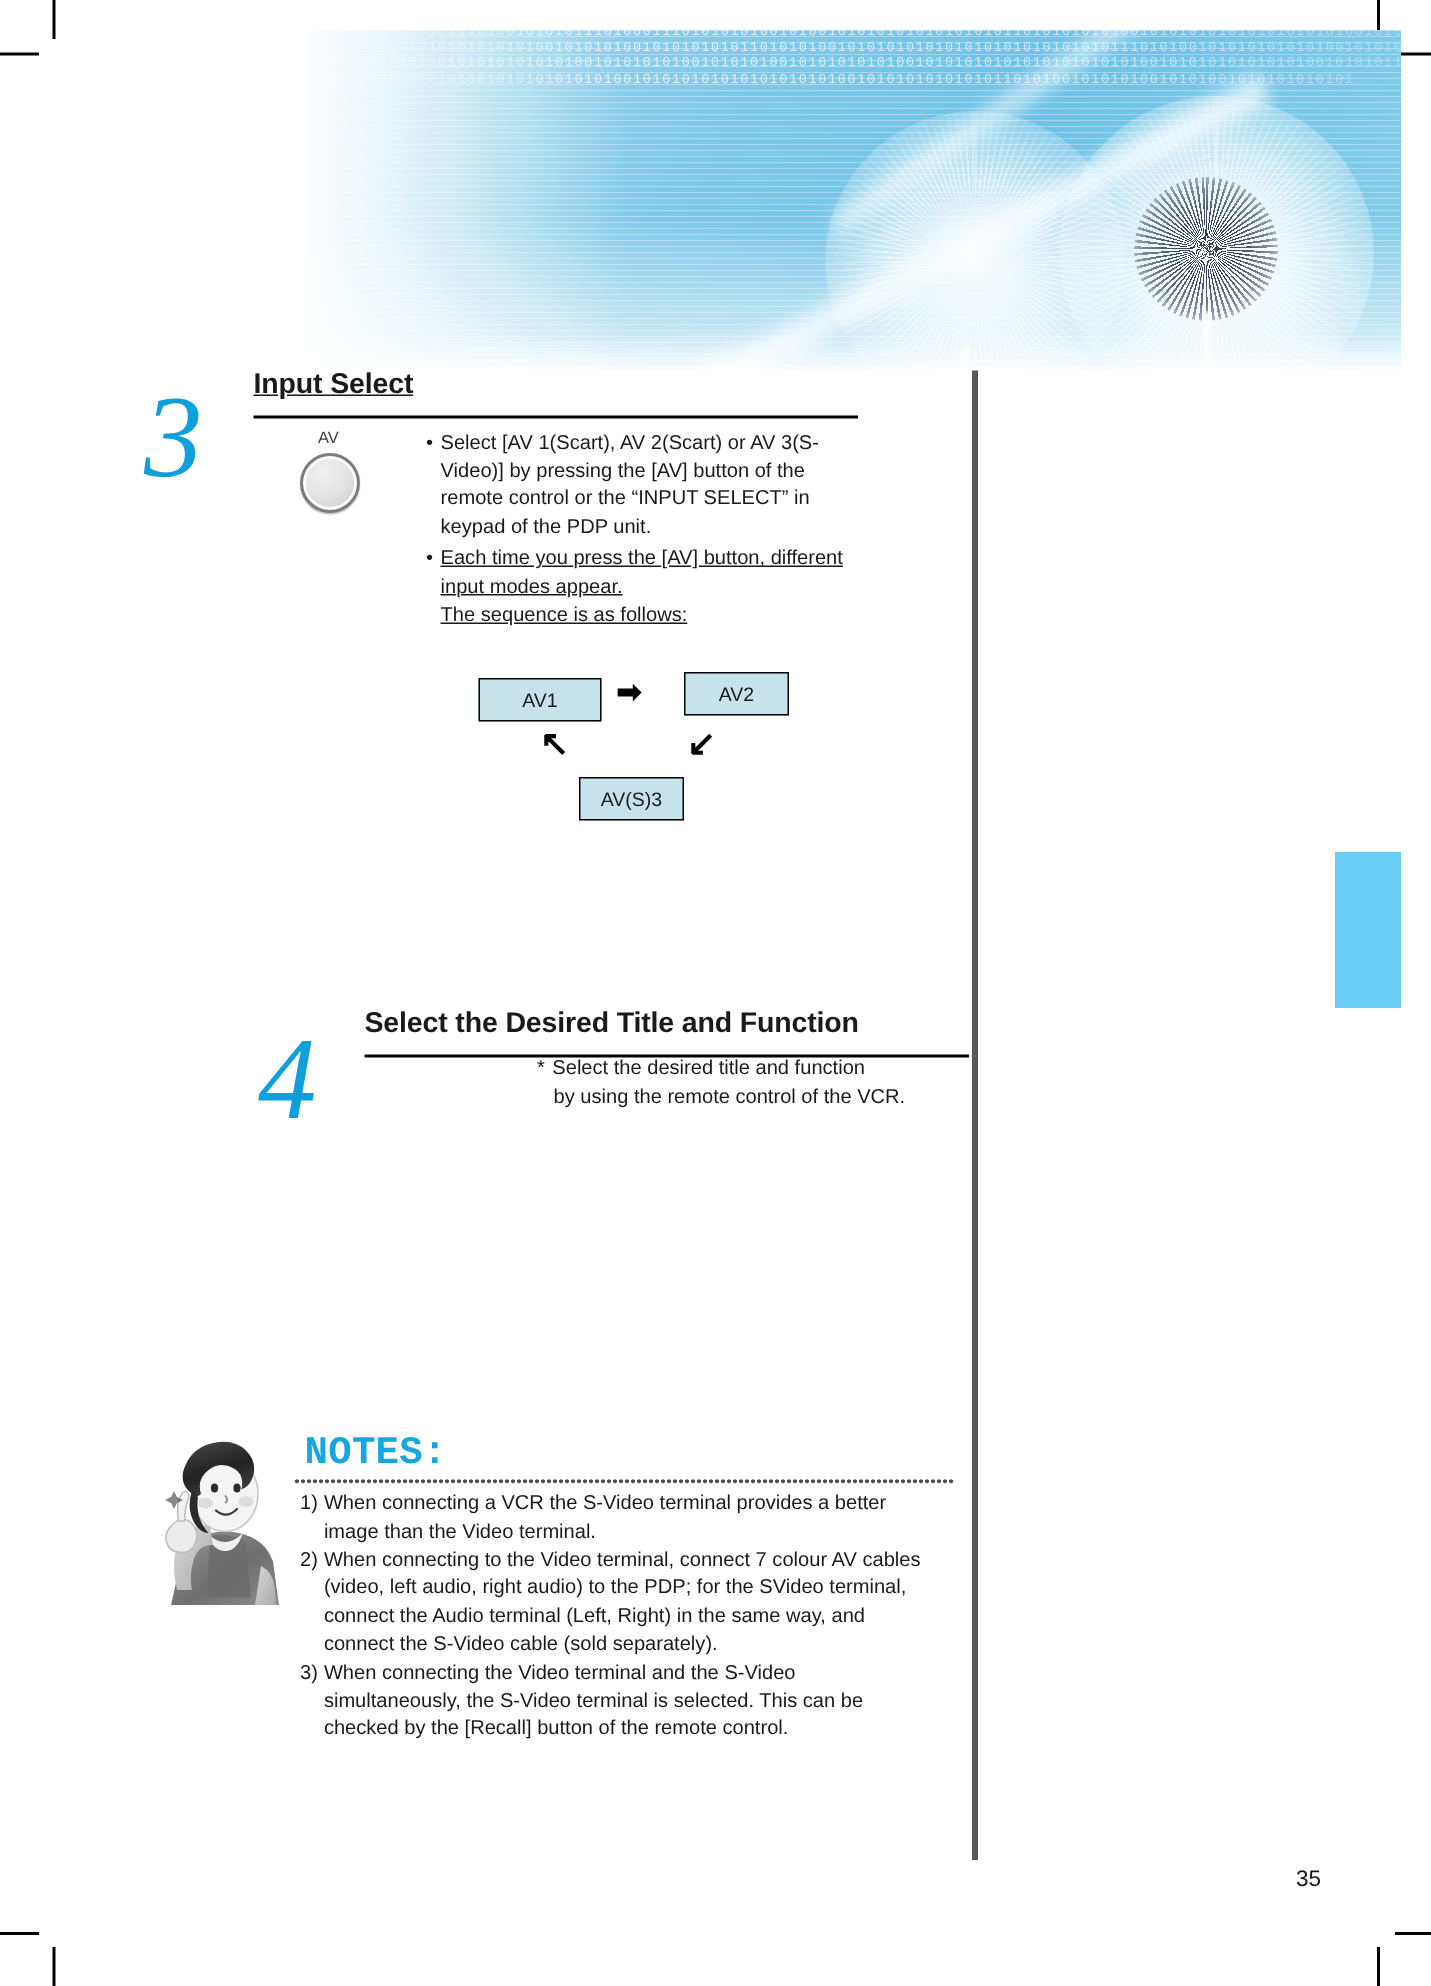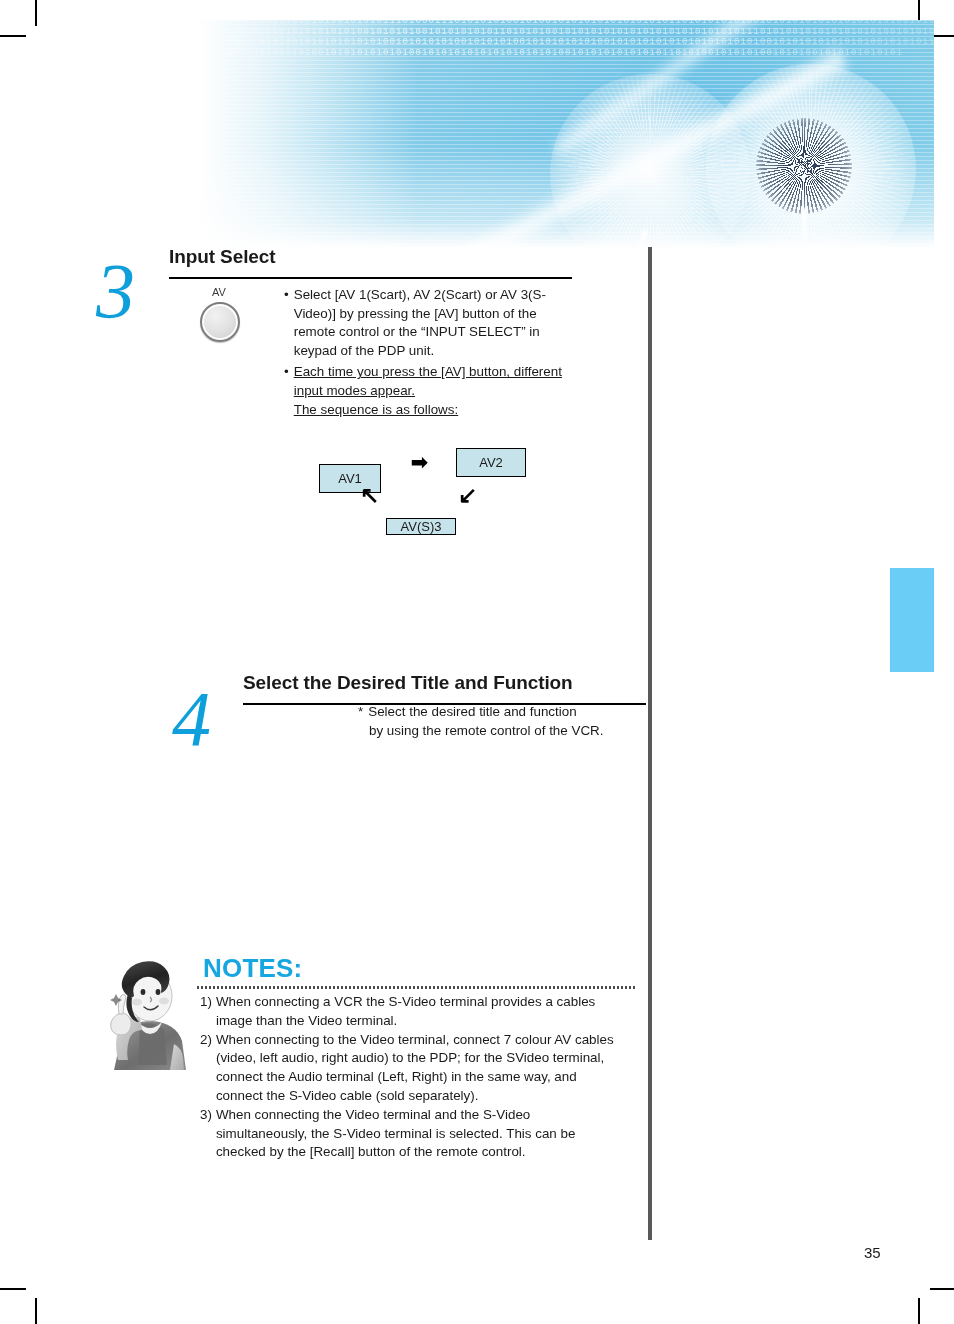--- a/index.html
+++ b/index.html
@@ -104,21 +104,21 @@
   .copy .bul + .bul { margin-top: 1px; }
 
   
   .avbox {
     position: absolute; background: #c6e3ec; border: 1.6px solid #000;
     color: #1a1a1a; font-size: 13px; display: flex; align-items: center; justify-content: center;
   }
   .arrow { position: absolute; color: #000; font-size: 20px; line-height: 1; font-weight: bold; }
 
   
-  .notes-title { position: absolute; color: #16a6e0; font-weight: bold; font-size: 26px; letter-spacing: 0.2px; }
+  .notes-title { position: absolute; color: #16a6e0; font-weight: bold; font-size: 26px; letter-spacing: 0.2px; font-family: Liberation Mono, monospace; }
   .dotline { position: absolute; height: 3px;
      background-image: radial-gradient(circle, #4b4b4b 48%, rgba(0,0,0,0) 52%);
      background-size: 4px 3px; background-repeat: repeat-x; }
   .notes-list { position: absolute; color: #1a1a1a; font-size: 13.4px; line-height: 18.8px; }
   .notes-list .li { display: flex; gap: 4px; }
   .notes-list .li .n { flex: 0 0 auto; }
   .notes-list .li .t { flex: 1 1 auto; }
 
   
   .illo { position: absolute; left: 88px; top: 952px; width: 104px; height: 118px; }
@@ -152,44 +152,44 @@
     <div class="streak"></div>
     <div class="streak2"></div>
   </div>
 
   <div class="side-tab"></div>
 
   <div class="vdivider"></div>
 
   <div class="stepnum" style="left:96px; top:252px; font-size:78px;">3</div>
 
-  <div class="step-title" style="left:169px; top:246px; font-size:19px;">Input Select</div>
+  <div class="step-title" style="left:169px; top:246px; font-size:19px;text-decoration:underline;">Input Select</div>
   <div class="rule" style="left:169px; top:277px; width:403px;"></div>
 
   <div class="av-label" style="left:212px; top:286px;text-align:center;">AV</div>
   <div class="av-btn" style="left:200px; top:302px;"></div>
 
   <div class="copy" style="left:284px; top:286px; width:296px;">
     <div class="bul">
       <span class="dot">•</span>
       <span class="txt">Select [AV 1(Scart), AV 2(Scart) or AV 3(S-Video)] by pressing the [AV] button of the remote control or the “INPUT SELECT” in keypad of the PDP unit.</span>
     </div>
     <div class="bul" style="margin-top:3px;">
       <span class="dot">•</span>
       <span class="txt" style="white-space:pre-line;text-decoration:underline;">Each time you press the [AV] button, different input modes appear.
 The sequence is as follows:</span>
     </div>
   </div>
 
-  <div class="avbox" style="left:319px; top:464px; width:62px; height:29px;">AV1</div>
+  <div class="avbox" style="left:319px; top:452px; width:82px; height:29px;">AV1</div>
   <div class="arrow" style="left:411px; top:452px;">➡</div>
   <div class="avbox" style="left:456px; top:448px; width:70px; height:29px;">AV2</div>
   <div class="arrow" style="left:458px; top:484px; font-size:23px;">↙</div>
   <div class="arrow" style="left:360px; top:484px; font-size:23px;">↖</div>
-  <div class="avbox" style="left:386px; top:518px; width:70px; height:17px;">AV(S)3</div>
+  <div class="avbox" style="left:386px; top:518px; width:70px; height:29px;">AV(S)3</div>
 
   <div class="stepnum" style="left:172px; top:680px; font-size:78px;">4</div>
 
   <div class="step-title" style="left:243px; top:672px; font-size:19px;">Select the Desired Title and Function</div>
   <div class="rule" style="left:243px; top:703px; width:403px;"></div>
 
   <div class="copy" style="left:358px; top:703px; width:270px;">
     <div class="bul">
       <span class="dot">*</span>
       <span class="txt">Select the desired title and function</span>
@@ -243,21 +243,21 @@
 
     <path d="M86 92 q8 4 9 14 l1 12 h-14 z" fill="url(#gSleeve)"></path>
   </svg>
 
   <div class="notes-title" style="left:203px; top:953px;">NOTES:</div>
   <div class="dotline" style="left:196px; top:986px; width:440px;"></div>
 
   <div class="notes-list" style="left:200px; top:993px; width:416px;">
     <div class="li">
       <span class="n">1)</span>
-      <span class="t">When connecting a VCR the S-Video terminal provides a cables image than the Video terminal.</span>
+      <span class="t">When connecting a VCR the S-Video terminal provides a better image than the Video terminal.</span>
     </div>
     <div class="li">
       <span class="n">2)</span>
       <span class="t">When connecting to the Video terminal, connect 7 colour AV cables (video, left audio, right audio) to the PDP; for the SVideo terminal, connect the Audio terminal (Left, Right) in the same way, and connect the S-Video cable (sold separately).</span>
     </div>
     <div class="li">
       <span class="n">3)</span>
       <span class="t">When connecting the Video terminal and the S-Video simultaneously, the S-Video terminal is selected. This can be checked by the [Recall] button of the remote control.</span>
     </div>
   </div>

